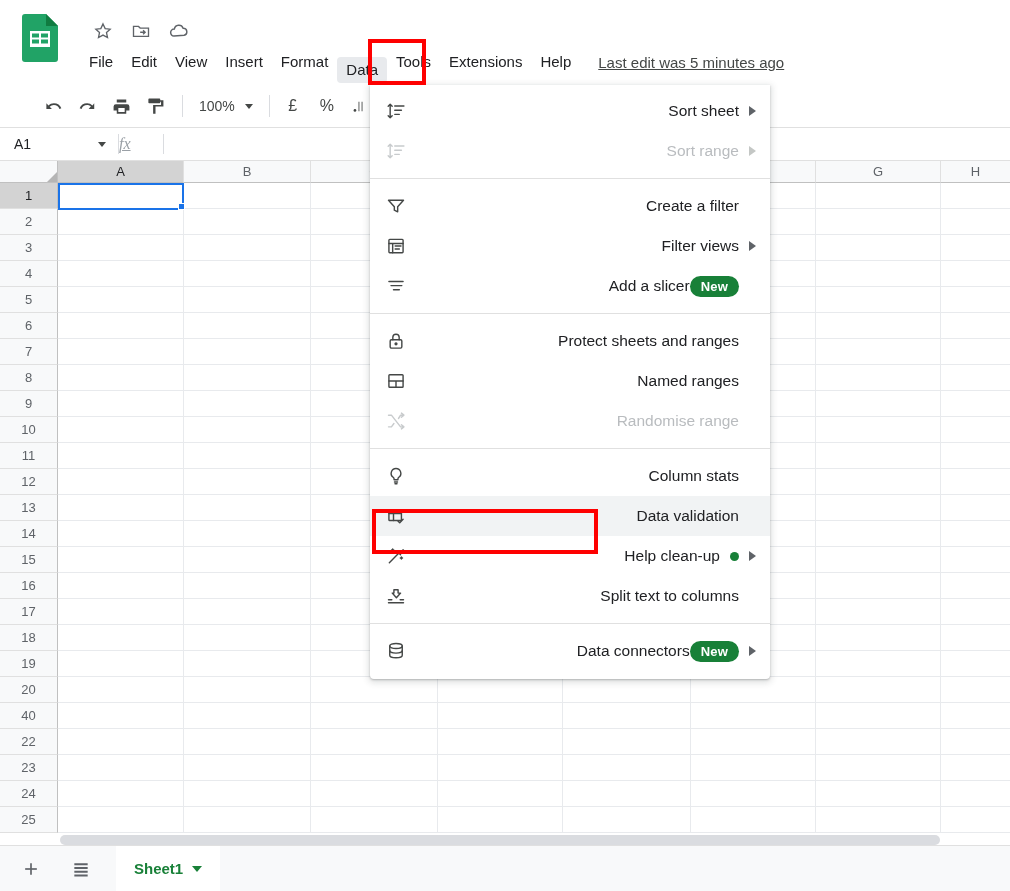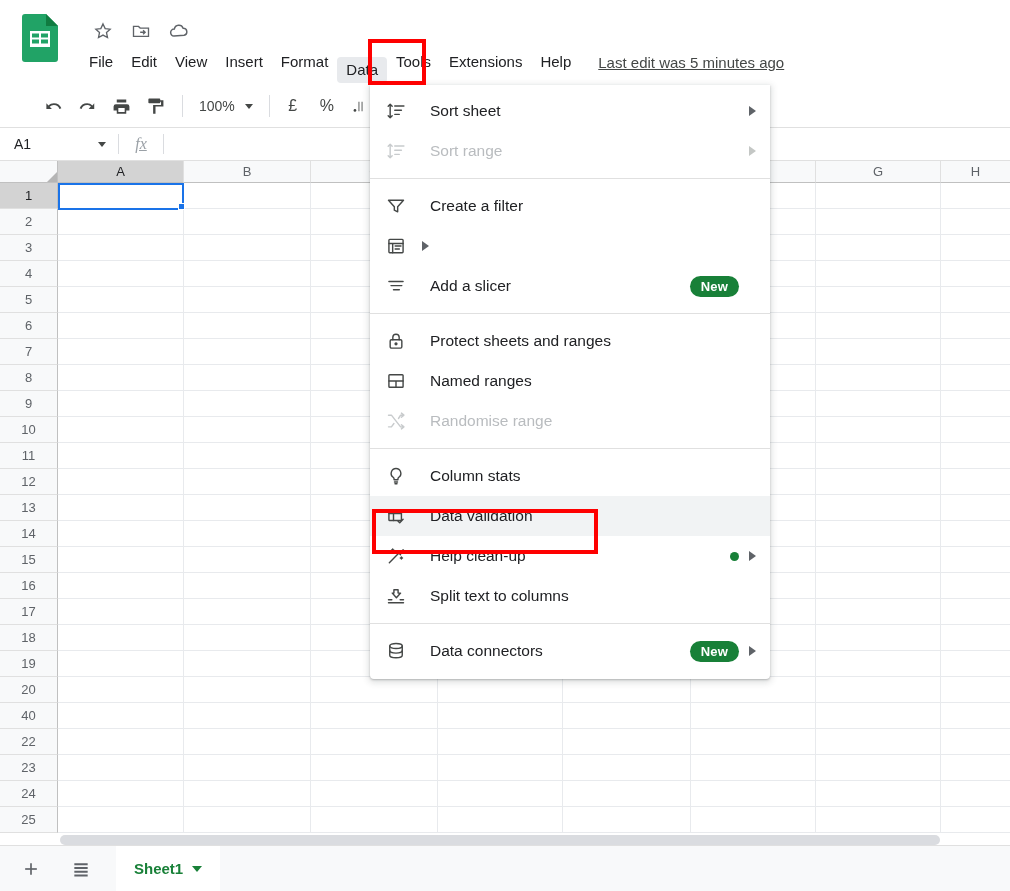--- a/index.html
+++ b/index.html
@@ -59,21 +59,21 @@
   
   .formulabar {
     position:absolute; left:0; top:128px; width:1010px; height:33px;
     background:#fff; display:flex; align-items:center; border-bottom:1px solid #e0e0e0;
   }
   .namebox {
     width:118px; height:100%; display:flex; align-items:center; justify-content:space-between;
     padding:0 12px 0 14px; font-size:14px; color:#202124; cursor:text;
   }
   .vline { width:1px; height:20px; background:#dadce0; }
-  .fx { width:44px; text-align:center; font-size:16px; color:#9aa0a6; font-style:italic; font-family:"Liberation Serif",serif;text-decoration:underline; }
+  .fx { width:44px; font-size:16px; color:#9aa0a6; font-style:italic; font-family:"Liberation Serif",serif;text-decoration:underline; }
   .formula-input { flex:1; height:100%; border:none; outline:none; font-size:14px; padding-left:10px; background:transparent; }
 
   
   .gridwrap { position:absolute; left:0; top:161px; width:1010px; height:672px; background:#fff; overflow:hidden; }
   .corner {
     position:absolute; left:0; top:0; width:58px; height:22px;
     background:#f8f9fa; border-right:1px solid #c0c0c0; border-bottom:1px solid #c0c0c0;
   }
   .corner::after{content:"";position:absolute;right:0;bottom:0;width:10px;height:10px;background:#b5b5b5;clip-path:polygon(100% 0,100% 100%,0 100%);}
   .colhead-row { position:absolute; left:58px; top:0; height:22px; display:flex; }
@@ -112,21 +112,21 @@
     background:#fff; font-size:15px; color:#188038; font-weight:bold; cursor:pointer;
     margin-left:16px;
   }
   .caret-green { width:0;height:0;border-left:5px solid transparent;border-right:5px solid transparent;border-top:6px solid #188038; }
 
   
   .menu-popup {
     position:absolute; left:370px; top:85px; width:400px;
     background:#fff; border-radius:0 0 4px 4px;
     box-shadow:0 2px 6px 2px rgba(60,64,67,.15), 0 1px 2px rgba(60,64,67,.3);
-    padding:6px 0 8px 0; z-index:50;
+    padding:6px 0 8px 0; z-index:50;text-align:right;
   }
   .mi {
     height:40px; display:flex; align-items:center; padding:0 14px 0 16px;
     font-size:15.5px; color:#202124; cursor:pointer; position:relative;
   }
   .mi.hl { background:#f1f3f4; }
   .mi.dis { color:#b9bcbf; cursor:default; }
   .mi-icon { width:26px; display:flex; align-items:center; justify-content:flex-start; color:#444746; flex:0 0 auto; }
   .mi.dis .mi-icon { color:#c8cbcd; }
   .mi-label { flex:1; padding-left:18px; white-space:nowrap; }
@@ -612,20 +612,21 @@
       <span style="width: 17px;"></span>
     </div>
     <div class="mi">
       <span class="mi-icon">
         <svg width="20" height="20" viewBox="0 0 24 24" fill="none" stroke="currentColor" stroke-width="1.7" stroke-linecap="round" stroke-linejoin="round">
           <rect x="3.5" y="4" width="17" height="16" rx="1"></rect>
           <path d="M3.5 9h17M8 9v11"></path>
           <path d="M11 12h7M11 15.5h5"></path>
         </svg>
       </span>
+      <span class="mi-label">Filter views</span>
       <span class="mi-arrow"></span>
     </div>
     <div class="mi">
       <span class="mi-icon">
         <svg width="20" height="20" viewBox="0 0 24 24" fill="none" stroke="currentColor" stroke-width="1.7" stroke-linecap="round" stroke-linejoin="round">
           <path d="M3.5 6.5h17M6 11.5h13M9 16.5h7"></path>
         </svg>
       </span>
       <span class="mi-label">Add a slicer</span>
       <span class="badge-new">New</span>

